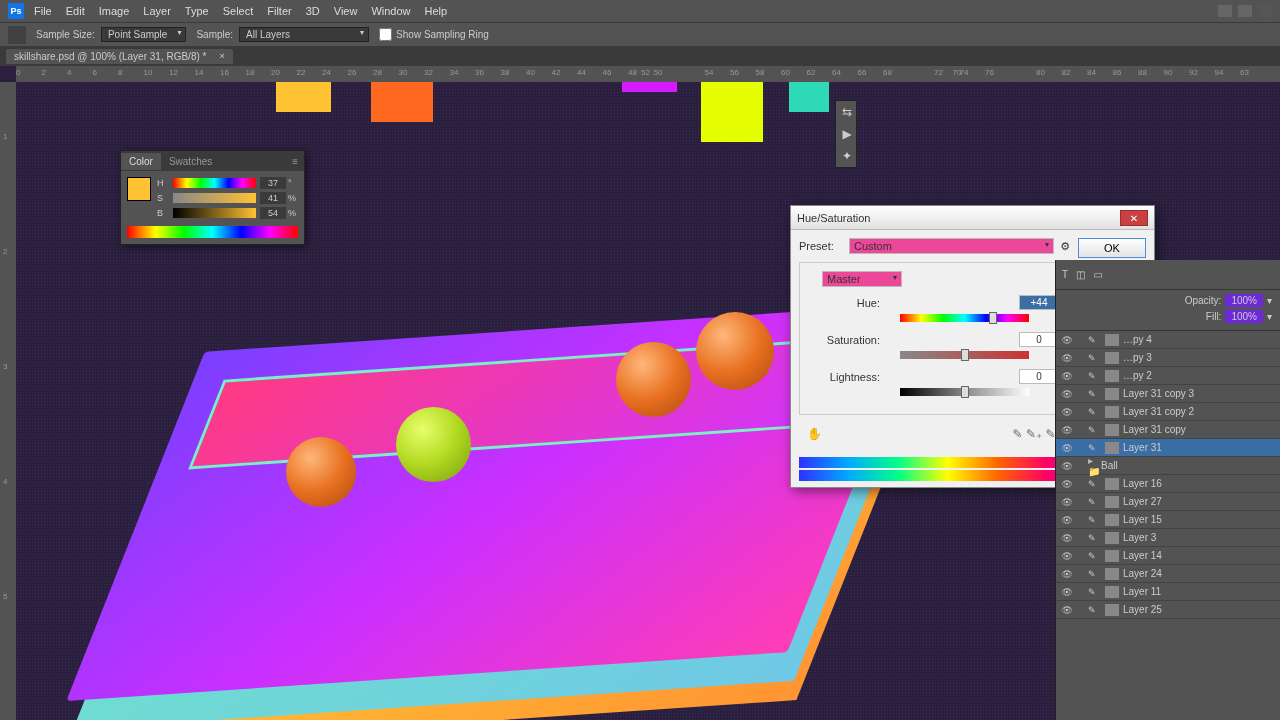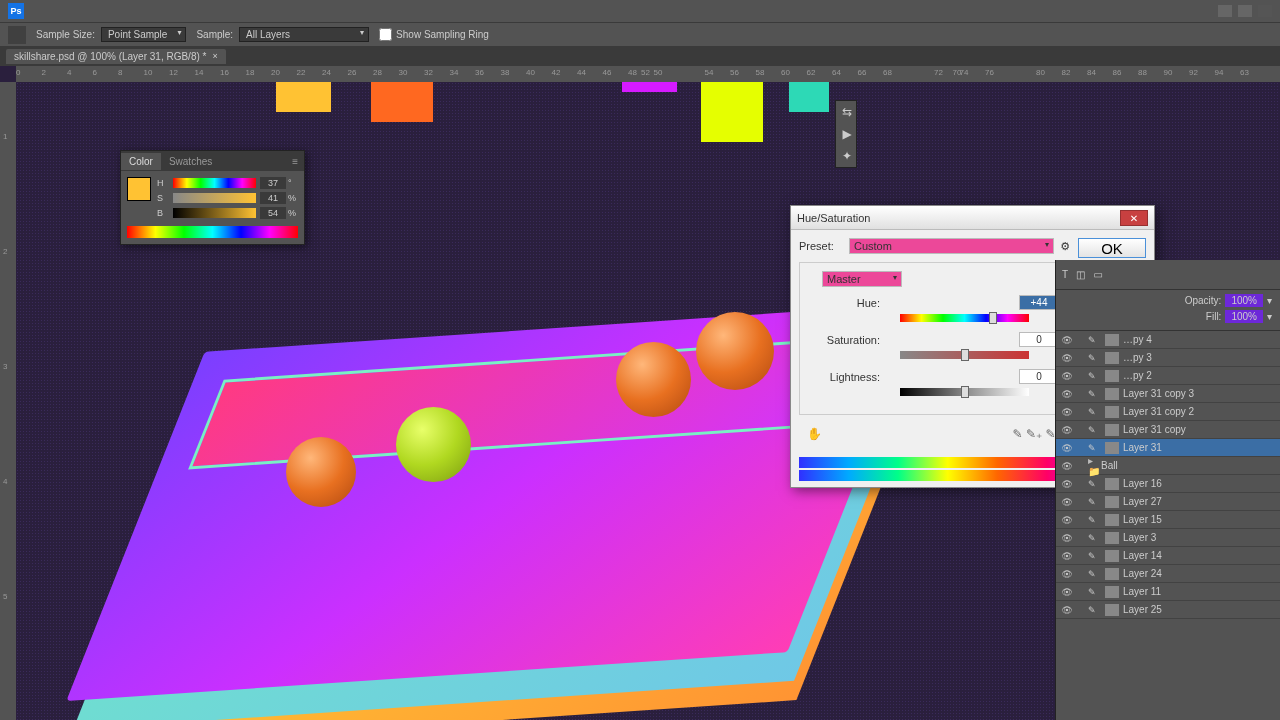--- a/index.html
+++ b/index.html
@@ -9,21 +9,21 @@
 .menubar .mitem { margin-right: 14px; cursor: pointer; }
 .menubar .spacer { flex: 1; }
 .winbtn { width: 14px; height: 12px; margin-left: 6px; background: #666; }
 .optbar { height: 24px; background: #535353; border-top: 1px solid #3a3a3a; display: flex; align-items: center; padding: 0 8px; color: #ccc; font-size: 10px; }
 .optbar .tool-ic { width: 18px; height: 18px; background: #404040; margin-right: 10px; }
 .optbar .label { margin-right: 6px; }
 .optbar .dropdown { background: #3a3a3a; border: 1px solid #222; padding: 1px 18px 1px 6px; margin-right: 10px; color: #ccc; position: relative; min-width: 80px; }
 .optbar .dropdown::after { content: "▾"; position: absolute; right: 4px; top: 0; font-size: 8px; }
 .optbar .check { margin-right: 4px; }
 .doctab { height: 20px; background: #3a3a3a; display: flex; align-items: center; padding-left: 6px; }
-.doctab .tab { background: #535353; color: #ccc; font-size: 10px; padding: 2px 8px; border-radius: 2px 2px 0 0; display: flex; align-items: flex-start; }
+.doctab .tab { background: #535353; color: #ccc; font-size: 10px; padding: 2px 8px; border-radius: 2px 2px 0 0; display: flex; align-items: flex-start; gap: 7px; }
 .doctab .tab .close-x { margin-left: 6px; font-size: 9px; }
 .ruler-h { height: 16px; background: #535353; position: relative; color: #999; font-size: 8px; overflow: hidden; margin-left: 16px; }
 .ruler-h span { position: absolute; top: 2px; }
 .ruler-v { width: 16px; background: #535353; position: absolute; left: 0; top: 82px; bottom: 0; color: #999; font-size: 8px; }
 .ruler-v span { position: absolute; left: 3px; }
 .canvas { position: absolute; left: 16px; top: 82px; right: 0; bottom: 0; background: #2a1f3d; background-image: radial-gradient(circle, #3a2a5a 0.5px, transparent 0.5px); background-size: 3px 3px; }
 .swatch { position: absolute; }
 .sw1 { left: 260px; top: 0; width: 55px; height: 30px; background: #ffc233; }
 .sw2 { left: 355px; top: 0; width: 62px; height: 40px; background: #ff6820; }
 .sw3 { left: 606px; top: 0; width: 55px; height: 10px; background: #d61aFF; }
@@ -56,21 +56,21 @@
 
 .side-tools { position: absolute; left: 835px; top: 100px; width: 22px; background: #535353; border: 1px solid #222; }
 .side-tools .st { width: 22px; height: 22px; display: flex; align-items: center; justify-content: center; color: #ccc; font-size: 12px; }
 
 .dialog { position: absolute; left: 790px; top: 205px; width: 365px; background: #f0f0f0; border: 1px solid #888; box-shadow: 3px 3px 12px rgba(0,0,0,0.5); font-size: 11px; color: #333; }
 .dlg-title { height: 24px; background: linear-gradient(#fff, #e0e0e0); border-bottom: 1px solid #bbb; display: flex; align-items: center; padding: 0 6px; }
 .dlg-title .close-btn { margin-left: auto; width: 28px; height: 16px; background: #c84040; color: #fff; text-align: center; font-size: 10px; line-height: 16px; border: 1px solid #963030; }
 .dlg-body { padding: 8px; display: flex; }
 .dlg-left { flex: 1; }
 .dlg-right { width: 68px; margin-left: 8px; }
-.dlg-btn { display: block; width: 100%; height: 20px; background: linear-gradient(#fff, #e4e4e4); border: 1px solid #999; margin-bottom: 4px; font-size: 15px; }
+.dlg-btn { display: block; width: 100%; height: 20px; background: linear-gradient(#fff, #e4e4e4); border: 1px solid #999; margin-bottom: 4px; font-size: 11px; }
 .dlg-btn.primary { border: 1px solid #4a90d9; }
 .dlg-row { display: flex; align-items: center; margin-bottom: 8px; }
 .dlg-label { width: 50px; }
 .dlg-select { flex: 1; border: 1px solid #bbb; padding: 1px 4px; background: #ec4899; position: relative; }
 .dlg-select::after { content: "▾"; position: absolute; right: 4px; font-size: 8px; }
 .dlg-gear { margin-left: 6px; font-size: 11px; }
 .dlg-box { border: 1px solid #ccc; padding: 8px 10px; margin-bottom: 8px; }
 .hslider-row { display: flex; align-items: center; margin-bottom: 4px; }
 .hslider-row .hlabel { width: 80px; text-align: right; padding-right: 10px; }
 .hslider-row .hval { width: 40px; border: 1px solid #bbb; background: #fff; text-align: center; padding: 1px; margin-left: 10px; font-size: 10px; }
@@ -99,20 +99,33 @@
 .layer-row .lthumb { width: 14px; height: 12px; background: #888; margin: 0 4px; }
 .layer-row .lname { flex: 1; white-space: nowrap; overflow: hidden; }
 .layer-row .brush-ic { width: 10px; margin-right: 3px; font-size: 9px; }
 .layer-row .folder-ic { width: 10px; color: #bbb; margin-right: 3px; }
 </style>
 </head>
 <body>
 
 <div class="menubar">
   <div class="ps-icon">Ps</div>
+  <div id="menu-items" style="display: inline-flex;">
+      <span class="mitem">File</span>
+      <span class="mitem">Edit</span>
+      <span class="mitem">Image</span>
+      <span class="mitem">Layer</span>
+      <span class="mitem">Type</span>
+      <span class="mitem">Select</span>
+      <span class="mitem">Filter</span>
+      <span class="mitem">3D</span>
+      <span class="mitem">View</span>
+      <span class="mitem">Window</span>
+      <span class="mitem">Help</span>
+    </div>
   <div class="spacer"></div>
   <div class="winbtn"></div>
   <div class="winbtn"></div>
   <div class="winbtn" style="background:#555"></div>
 </div>
 
 <div class="optbar">
   <div class="tool-ic"></div>
   <span class="label">Sample Size:</span>
   <div class="dropdown">Point Sample</div>

